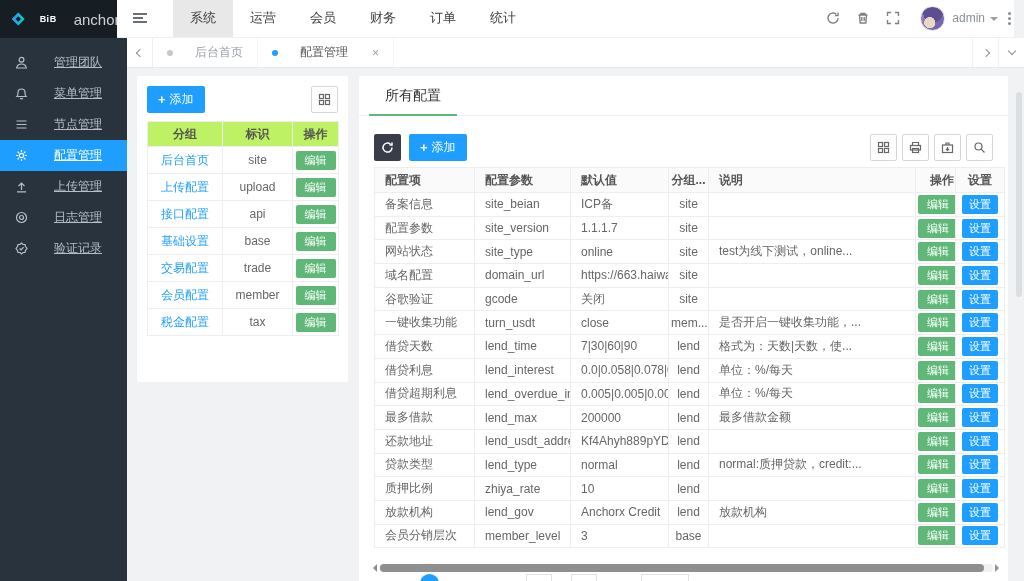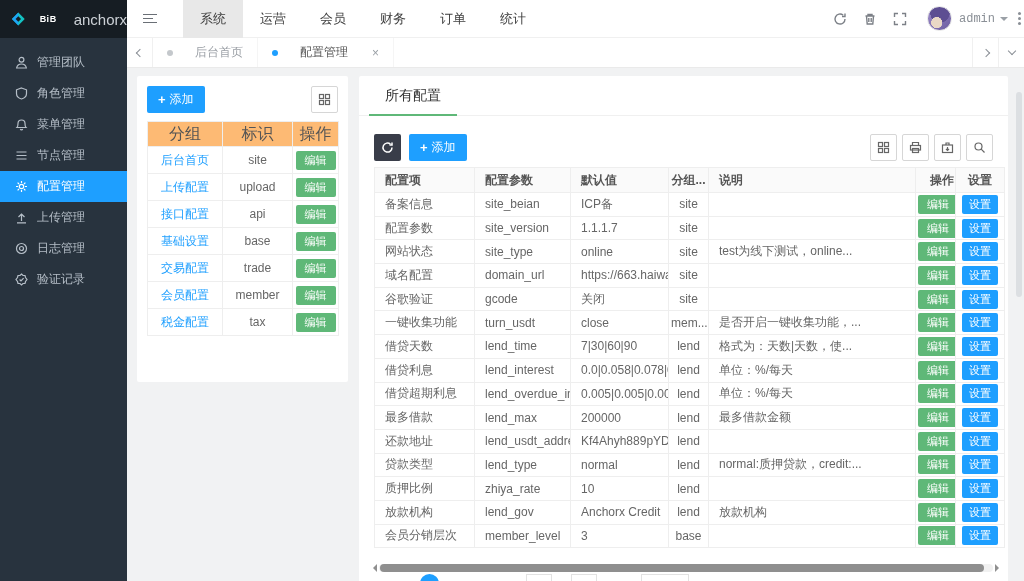--- a/index.html
+++ b/index.html
@@ -8,37 +8,37 @@
     position: relative; overflow: hidden;
     font-family: "Liberation Sans", "DejaVu Sans", sans-serif;
     background: #f1f2f3; font-size: 12px; color:#666;
   }
   
   .sidebar { position:absolute; left:0; top:0; width:127px; height:581px; background:#28333e; }
   .logo { height:38px; background:#161d23; display:flex; align-items:center; padding-left:11px; gap:14px; }
   .logo .bib { color:#fff; font-weight:bold; font-size:9px; letter-spacing:.5px; }
   .logo .brandname { color:#ccd1d6; font-size:15px; margin-left:3px; }
   .side-menu { padding-top:9px; }
-  .side-item { height:31px; display:flex; align-items:center; gap:9px; padding-left:15px;
-    color:#b6bfc8; font-size:12px; cursor:pointer; }
+  .side-item { height:31px; display:flex; align-items:center; gap:26px; padding-left:15px;
+    color:#b6bfc8; font-size:12px; cursor:pointer;text-decoration:underline; }
   .side-item .si { width:13px; height:13px; display:inline-flex; }
   .side-item.active { background:#1E9FFF; color:#fff; }
   .side-item svg { stroke:currentColor; fill:none; stroke-width:1.2; width:13px; height:13px; }
   
-  .header { position:absolute; left:127px; top:0; width:897px; height:38px; background:#fff;
-    border-bottom:1px solid #f0f0f0; display:flex; align-items:center; }
+  .header { position:absolute; left:117px; top:0; width:897px; height:38px; background:#fff;
+    border-bottom:1px solid #f0f0f0; display:flex; align-items:flex-end; }
   .burger { width:46px; height:38px; display:flex; align-items:center; justify-content:center; cursor:pointer; }
   .burger .bars { position:relative; width:14px; height:10px; }
   .burger .bars i { position:absolute; left:0; height:1.6px; background:#6a6f76; display:block; }
   .burger .bars i:nth-child(1){ top:0; width:14px; } .burger .bars i:nth-child(2){ top:4px; width:10px; }
   .burger .bars i:nth-child(3){ top:8px; width:14px; }
   .nav { display:flex; margin-left:10px; height:38px; }
   .nav-item { padding:0 17px; line-height:38px; font-size:13px; color:#3d3d3d; cursor:pointer; }
   .nav-item.active { background:#e8e8e8; }
-  .header-right { margin-left:auto; display:flex; align-items:center; height:38px;font-family:Liberation Mono, monospace; }
+  .header-right { margin-left:auto; display:flex; align-items:center; height:38px; }
   .hicon { width:30px; height:38px; display:flex; align-items:center; justify-content:center; cursor:pointer; }
   .hicon svg { width:14px; height:14px; stroke:#7c8087; fill:none; stroke-width:1.4; }
   .avatar { width:25px; height:25px; border-radius:50%; margin:0 7px 0 12px; cursor:pointer;
     background:
       radial-gradient(circle at 38% 68%, #e9d8c6 0 26%, rgba(0,0,0,0) 27%),
       radial-gradient(circle at 52% 26%, #5d4e92 0 46%, rgba(0,0,0,0) 47%),
       linear-gradient(135deg,#9d8cc9,#6a5ba0);
     border:1px solid #e7e7e7; }
   .admin-name { font-size:12px; color:#8a8f96; cursor:pointer; }
   .caret { width:0; height:0; border:4px solid transparent; border-top-color:#9aa0a6; margin:5px 6px 0 5px; }
@@ -71,21 +71,21 @@
     display:inline-flex; align-items:center; justify-content:center; cursor:pointer; }
   .icon-btn svg { width:13px; height:13px; stroke:#666; fill:none; stroke-width:1.2; }
   .btn-dark { width:27px; height:27px; background:#393D49; border:none; border-radius:2px;
     display:inline-flex; align-items:center; justify-content:center; cursor:pointer; }
   .btn-dark svg { width:13px; height:13px; stroke:#fff; fill:none; stroke-width:1.5; }
   .lc-toolbar { display:flex; justify-content:space-between; align-items:center; }
   
   table { border-collapse:collapse; }
   .ltable { width:191px; margin-top:8px; table-layout:fixed; }
   .ltable th, .ltable td { border:1px solid #eee; overflow:hidden; white-space:nowrap; text-align:center; }
-  .ltable th { height:25px; background:#fdba74; color:#555; font-weight:normal; font-size:16px; }
+  .ltable th { height:25px; background:#bef264; color:#555; font-weight:bold; font-size:12px; }
   .ltable td { height:27px; font-size:12px; color:#666; }
   .ltable .w1{width:75px} .ltable .w2{width:70px} .ltable .w3{width:46px}
   .lnk { color:#1E9FFF; text-decoration:none; cursor:pointer; }
   .btn-g { background:#5FB878; color:#fff; border:none; border-radius:2px; font-size:11px;
     padding:2px 9px; cursor:pointer; font-family:inherit; }
   .btn-b { background:#1E9FFF; color:#fff; border:none; border-radius:2px; font-size:11px;
     padding:2px 7px; cursor:pointer; font-family:inherit; }
   
   .tabstrip { height:40px; border-bottom:1px solid #f0f0f0; display:flex; align-items:stretch; padding-left:10px; }
   .rtab { padding:0 16px; line-height:39px; font-size:14px; color:#333; position:relative; cursor:pointer; }
@@ -129,28 +129,20 @@
   </div>
   <nav class="side-menu">
     <div class="side-item">
       <span class="si">
           <svg viewBox="0 0 13 13">
             <circle cx="6.5" cy="3.8" r="2.4"></circle>
             <path d="M1.6 12 a5 5 0 0 1 9.8 0 Z"></path>
           </svg>
         </span>
       <span>管理团队</span>
-    </div>
-    <div class="side-item">
-      <span class="si">
-          <svg viewBox="0 0 13 13">
-            <path d="M6.5 1 L11.5 2.8 V6.5 C11.5 9.5 9.3 11.2 6.5 12 C3.7 11.2 1.5 9.5 1.5 6.5 V2.8 Z"></path>
-          </svg>
-        </span>
-      <span>角色管理</span>
     </div>
     <div class="side-item">
       <span class="si">
           <svg viewBox="0 0 13 13">
             <path d="M2 9.5 C3 8.5 3 6.5 3 5.5 a3.5 3.5 0 0 1 7 0 C10 6.5 10 8.5 11 9.5 Z"></path>
             <path d="M5.3 11 a1.3 1.3 0 0 0 2.4 0"></path>
           </svg>
         </span>
       <span>菜单管理</span>
     </div>

